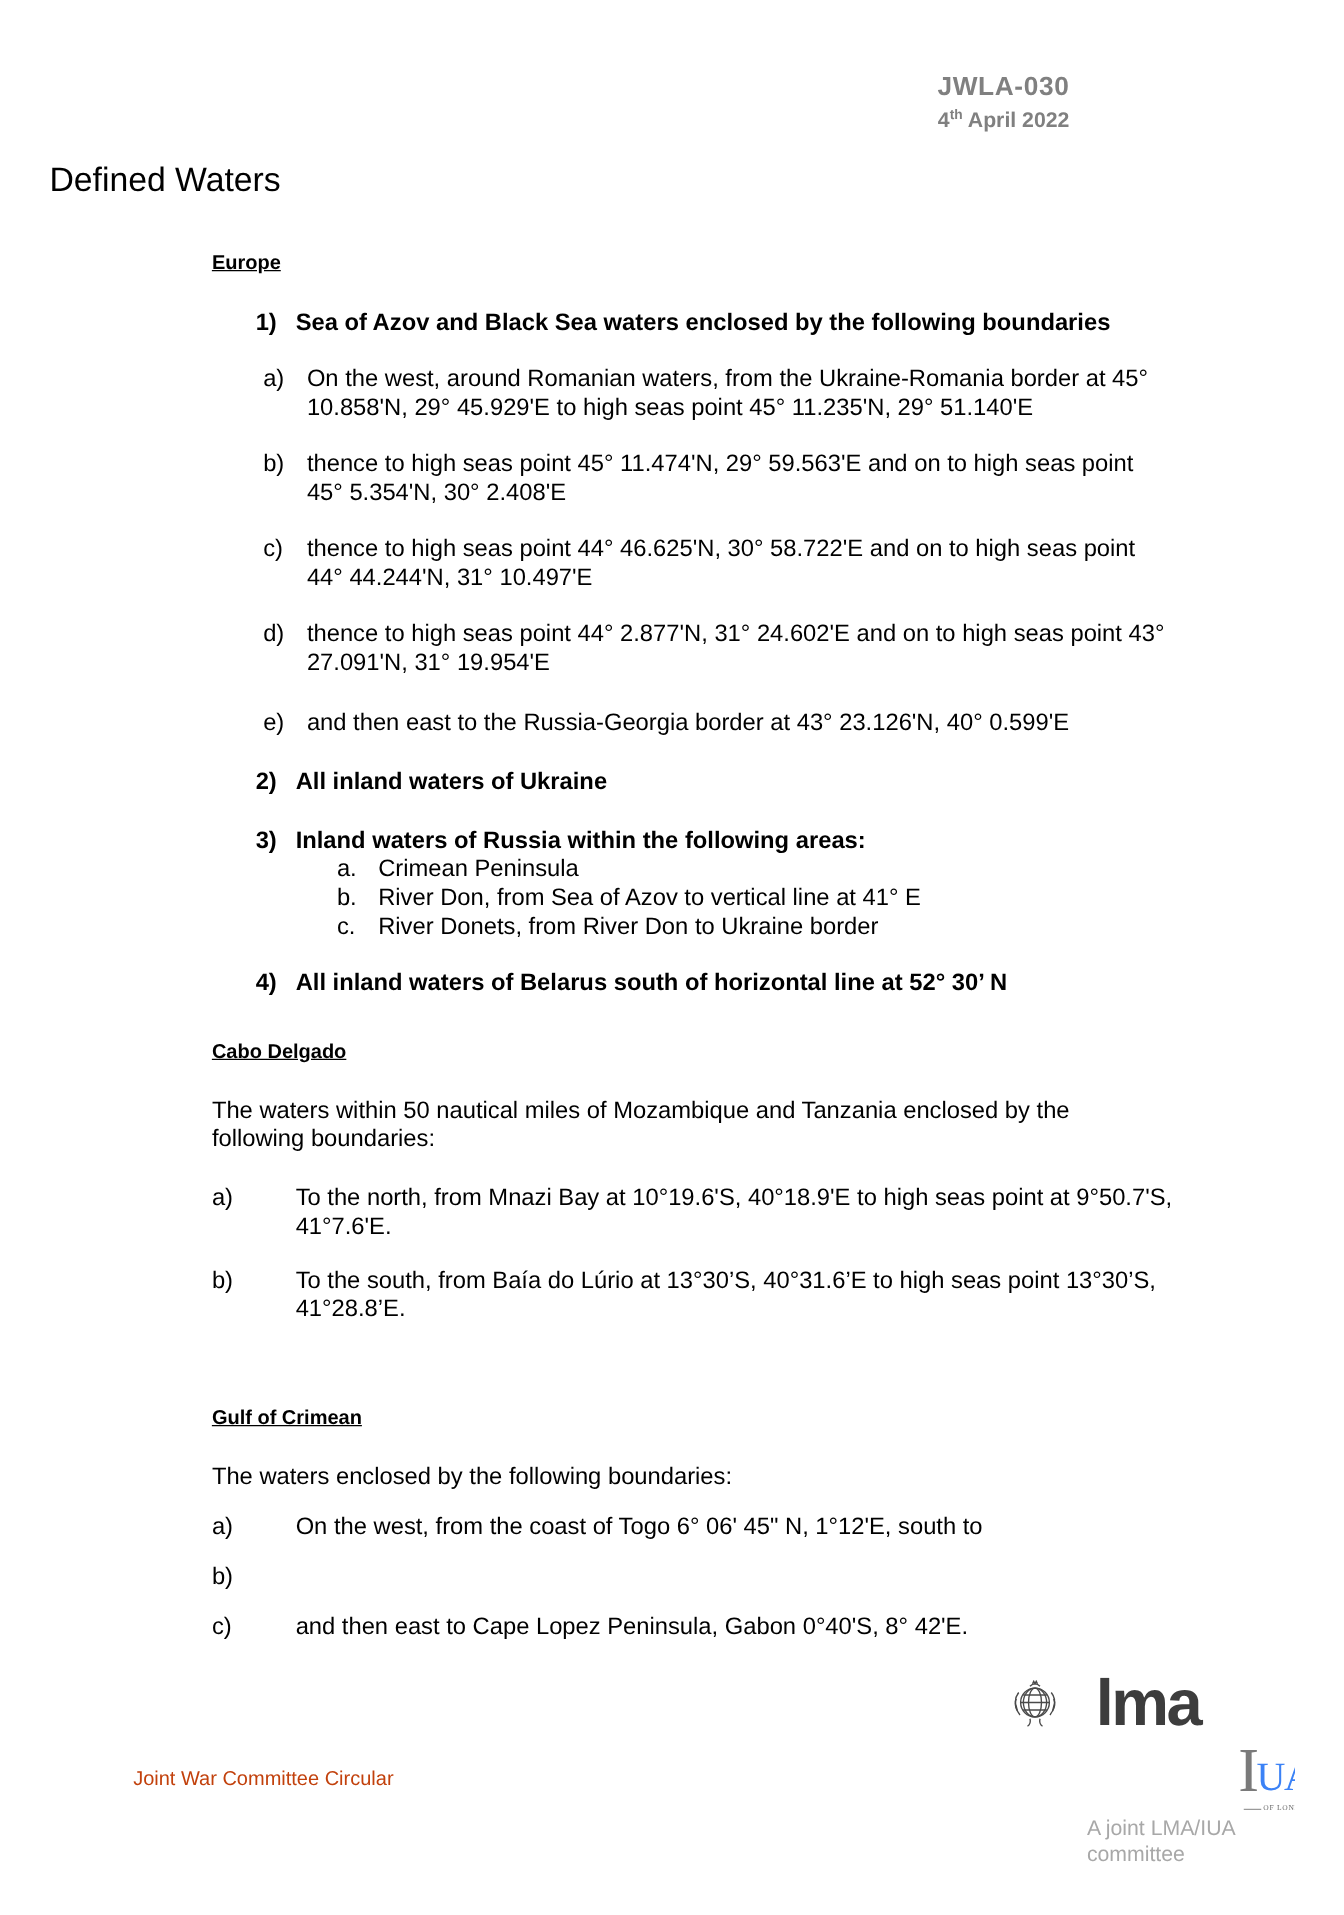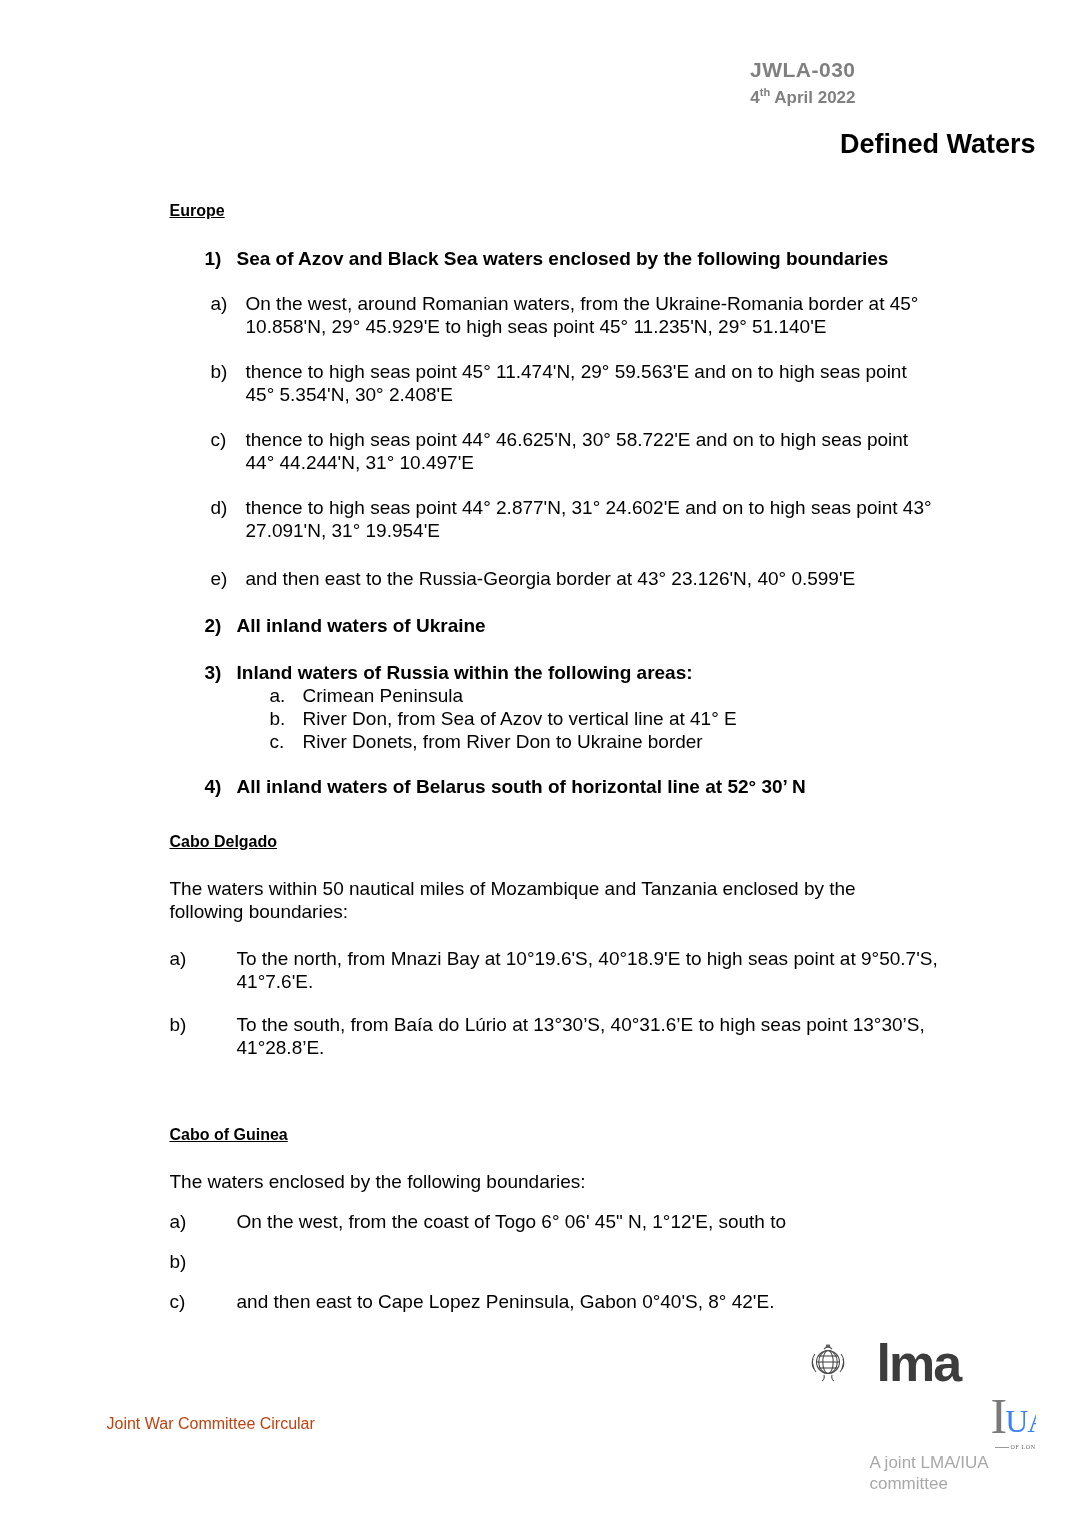--- a/index.html
+++ b/index.html
@@ -17,21 +17,21 @@
   .doc-header {
     position:absolute; top:57px; right:180px;
     text-align:right; color:#808080; font-weight:bold;
   }
   .doc-header .ref { font-size:21px; line-height:25px; letter-spacing:0.5px; }
   .doc-header .date { font-size:17px; line-height:21px; }
   .doc-header sup { font-size:11px; }
   
   .doc-title {
     position:absolute; top:128px; left:0; width:100%;
-    text-align:right; font-size:27px; line-height:32px; font-weight:bold;
+    text-align:left; font-size:27px; line-height:32px; font-weight:normal;
   }
   
   .content { position:absolute; top:199px; left:130px; width:810px; }
   .sec-heading { font-size:16px; line-height:24px; font-weight:bold; text-decoration:underline; }
   .para { margin-top:23px; width:758px; }
   
   .row { display:flex; align-items:flex-start; }
   .row .lbl { flex:none; }
   .row-num { font-weight:bold; margin-left:35px; margin-top:24px; }
   .row-num .lbl { width:32px; }
@@ -152,21 +152,21 @@
 
     <div class="row row-wide mt24">
       <span class="lbl">a)</span>
       <span class="txt">To the north, from Mnazi Bay at 10°19.6'S, 40°18.9'E to high seas point at 9°50.7'S, 41°7.6'E.</span>
     </div>
     <div class="row row-wide">
       <span class="lbl">b)</span>
       <span class="txt">To the south, from Baía do Lúrio at 13°30’S, 40°31.6’E to high seas point 13°30’S, 41°28.8’E.</span>
     </div>
 
-    <div class="sec-heading mt64">Cabo of Guinea</div>
+    <div class="sec-heading mt64">Gulf of Crimean</div>
     <div class="para">The waters enclosed by the following boundaries:</div>
 
     <div class="row row-wide mt17">
       <span class="lbl">a)</span>
       <span class="txt">On the west, from the coast of Togo 6° 06' 45" N, 1°12'E, south to</span>
     </div>
     <div class="row row-wide mt17">
       <span class="lbl">b)</span>
     </div>
     <div class="row row-wide mt17">

